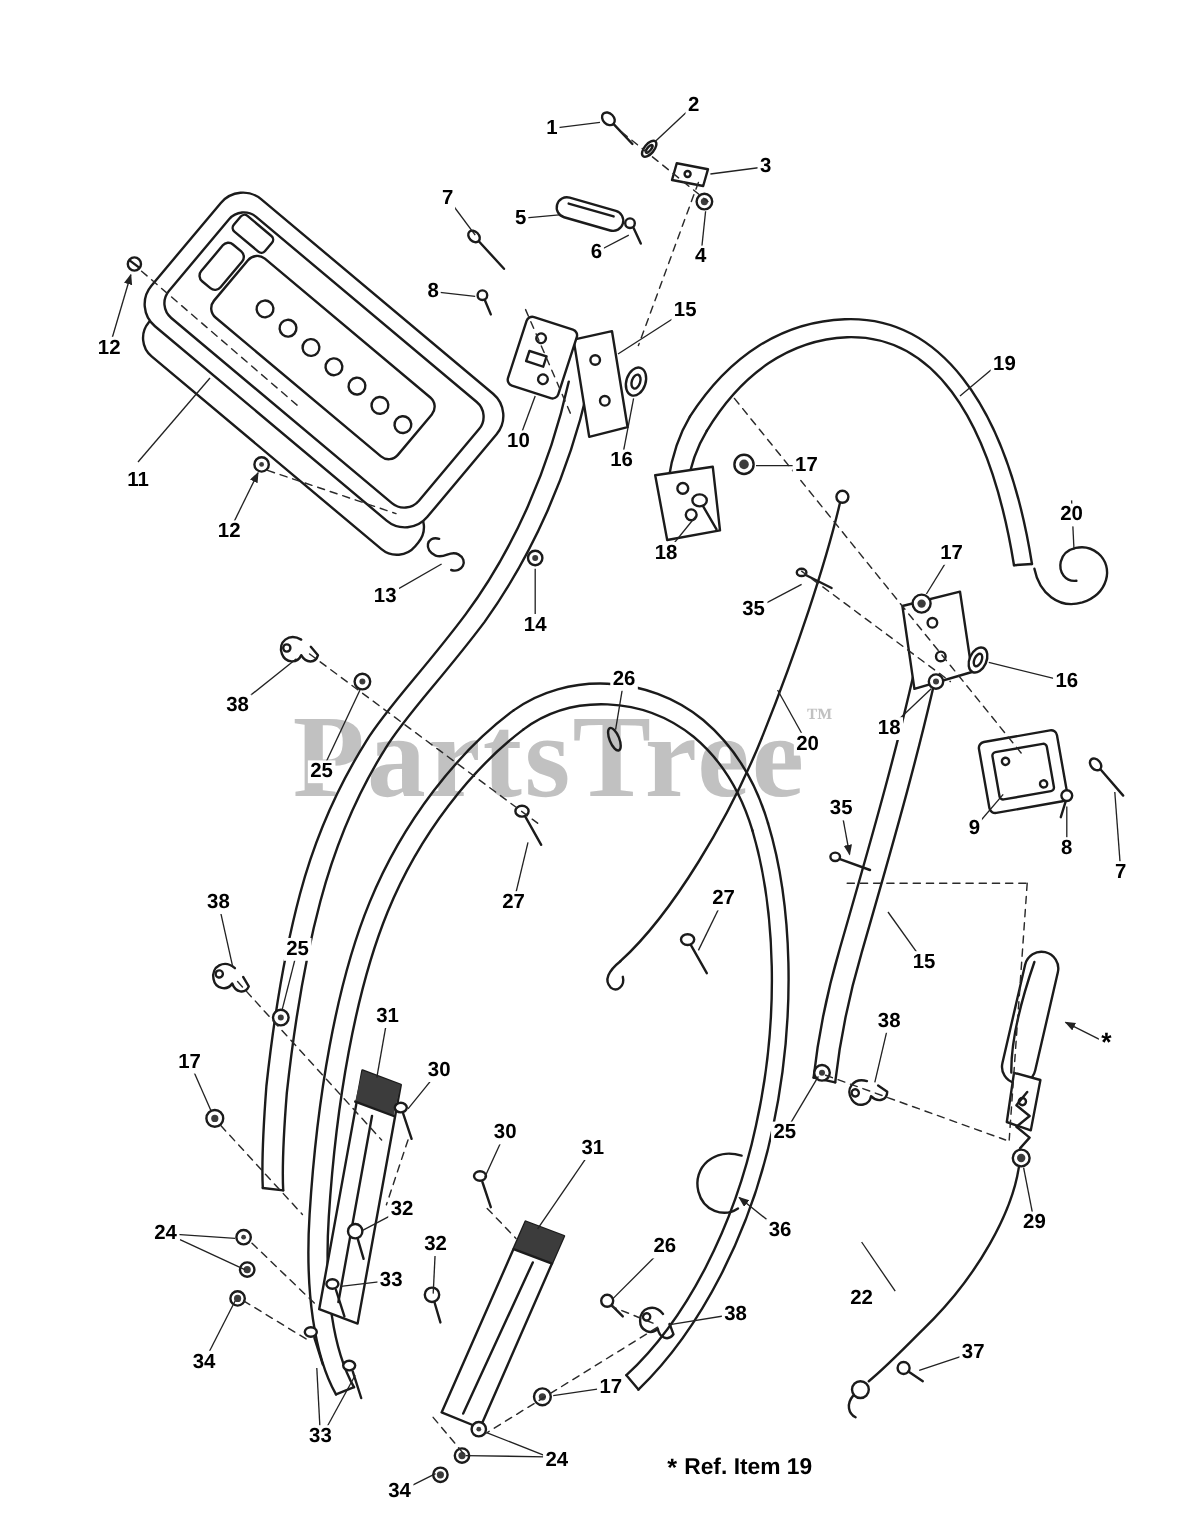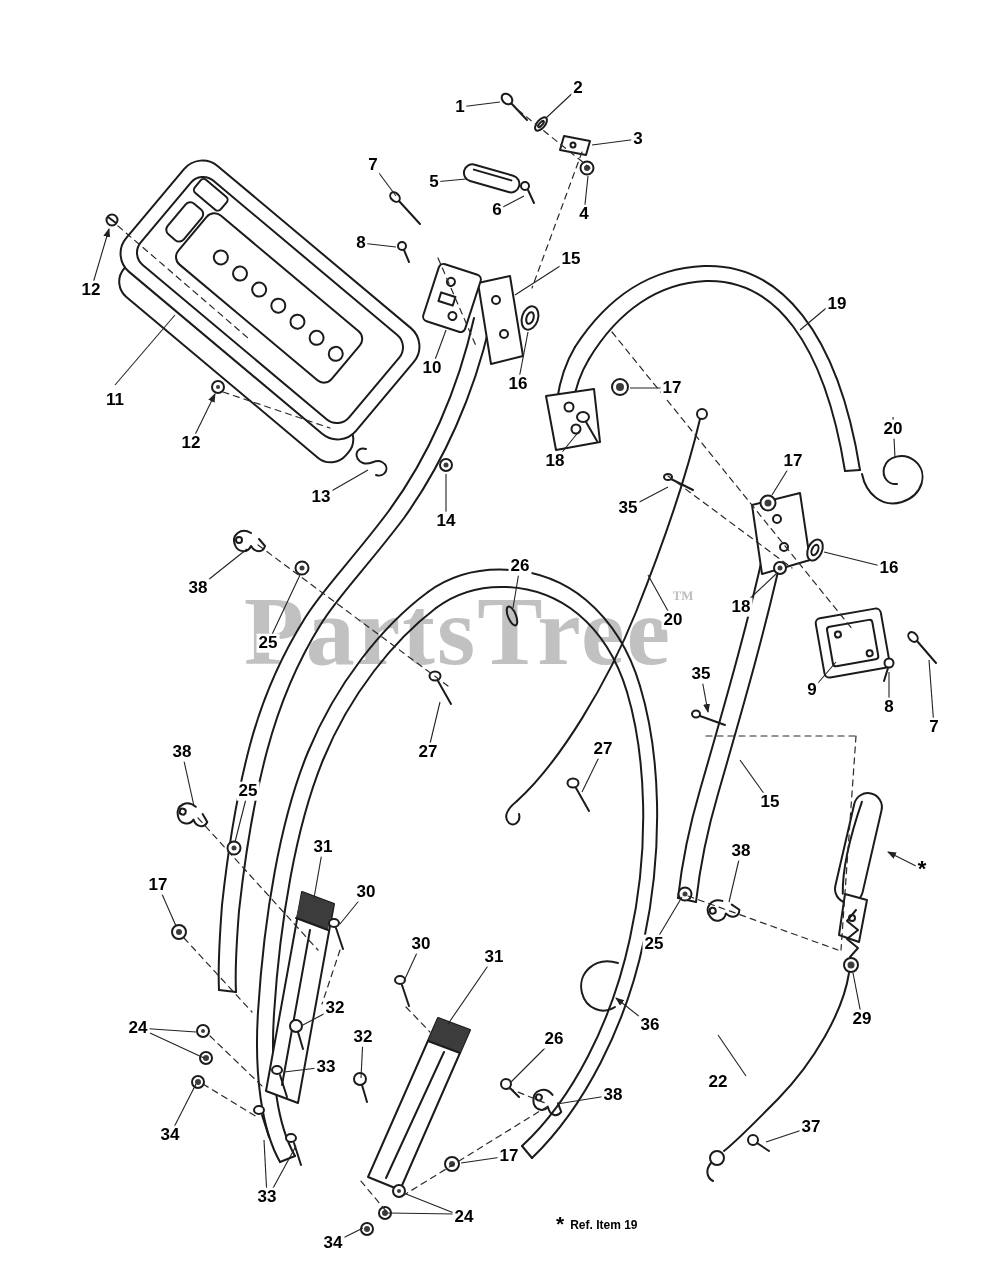--- a/index.html
+++ b/index.html
@@ -47,21 +47,21 @@
   .callout.star{font-size:22px;}
   .footnote{
     position:absolute;
     left:556px;top:1212px;
     z-index:3;
     font-weight:700;
     color:#000;
     white-space:nowrap;
   }
   .footnote .star{font-size:21px;vertical-align:-2px;margin-right:6px;}
-  .footnote .txt{font-size:12px;}
+  .footnote .txt{font-size:19px;}
   
   .diagram-svg path,
   .diagram-svg rect,
   .diagram-svg circle,
   .diagram-svg ellipse,
   .diagram-svg line,
   .diagram-svg polygon{
     stroke:#1b1b1b;fill:none;stroke-width:2;
     stroke-linecap:round;stroke-linejoin:round;
   }

